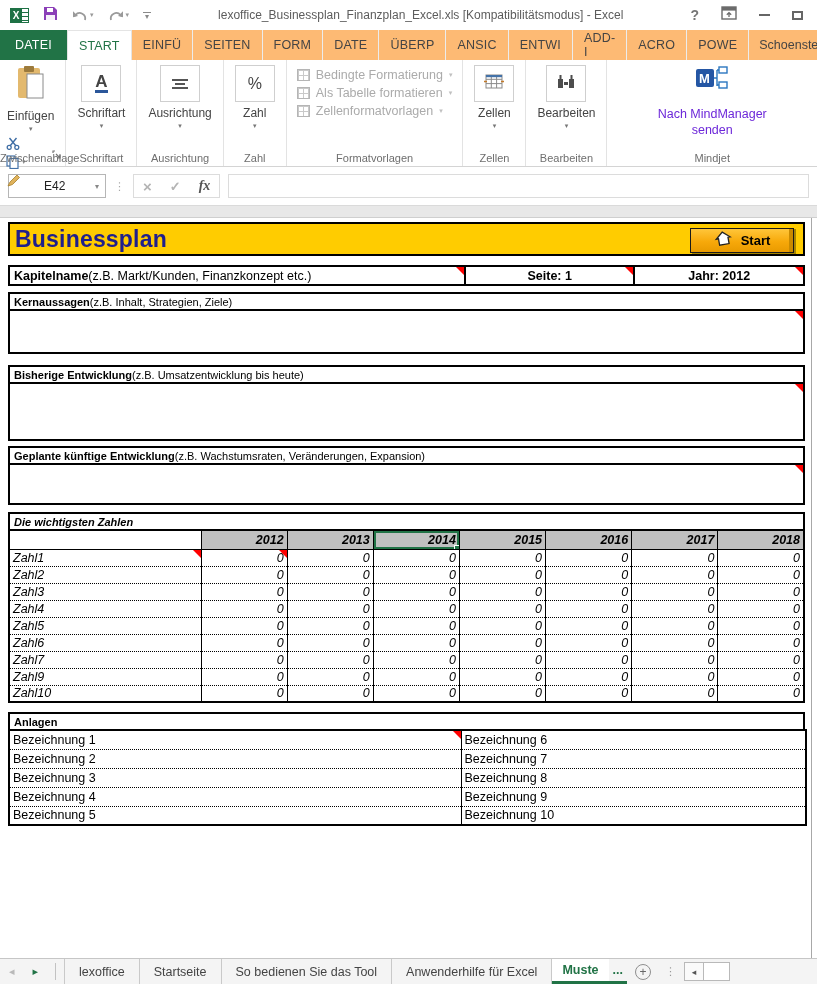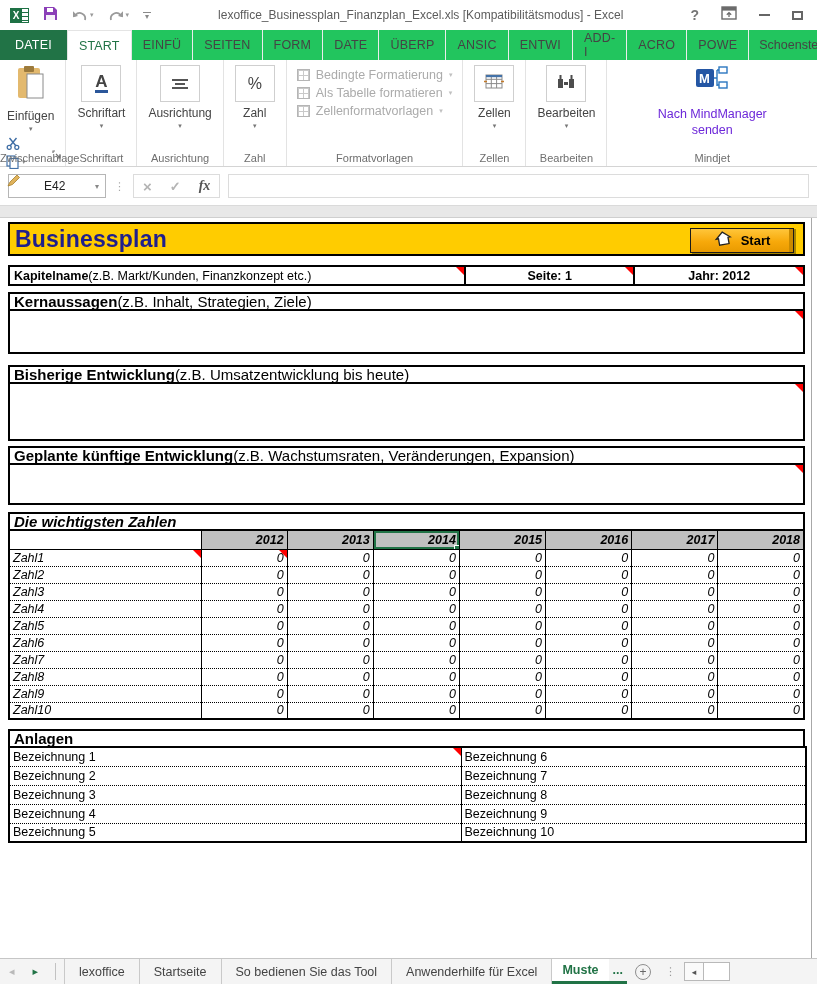--- a/index.html
+++ b/index.html
@@ -18,21 +18,21 @@
   .qat-caret { font-size:7px; color:#9a9a9a; }
   .qat-more { display:flex; flex-direction:column; align-items:center; color:#8a8a8a; line-height:4px; font-size:8px; }
   .qat-more .bar { width:8px; height:1px; background:#8a8a8a; margin-bottom:2px; }
   .tb-title { flex:1; text-align:center; font-size:12px; color:#5c5c5c; white-space:nowrap; overflow:hidden; }
   .winctl { display:flex; align-items:center; gap:22px; padding-right:4px; }
   .help-q { color:#767676; font-size:14px; font-weight:bold; }
   .win-min { width:11px; height:2px; background:#666; }
   .win-max { width:11px; height:9px; border:2px solid #666; }
 
   
-  .tabrow { height:30px; display:flex; align-items:stretch; background:#22c55e; }
+  .tabrow { height:30px; display:flex; align-items:stretch; background:#fdba74; }
   .rtab { display:flex; align-items:center; padding:0 11px; font-size:12.5px; color:#444;
     border-right:1px solid #ececec; letter-spacing:.2px; }
   .rtab.file { background:#217346; color:#fff; padding:0 15px; border-right:none; }
   .rtab.active { color:#217346; border:1px solid #e4e4e4; border-bottom:none; background:#fff; }
   .user-menu { margin-left:auto; display:flex; align-items:center; gap:6px; font-size:12.5px; color:#444; padding:0 10px; }
 
   
   .ribbon { height:107px; display:flex; background:#fff; border-bottom:1px solid #d4d4d4; position:relative; }
   .rgroup { position:relative; border-right:1px solid #e3e3e3; padding:5px 4px 16px 4px; display:flex; }
   .rgroup-label { position:absolute; left:0; right:0; bottom:2px; text-align:center; font-size:11px; color:#6e6e6e; white-space:nowrap; }
@@ -91,21 +91,21 @@
   .header-row { display:flex; width:797px; margin-top:9px; }
   .hcell { height:21px; border:2px solid #000; background:#fff; display:flex; align-items:center;
     font-size:12.5px; margin-left:-2px; }
   .hcell:first-child { margin-left:0; }
   .hc-kapitel { width:470px; padding-left:4px; }
   .hc-seite { width:176px; justify-content:center; font-weight:bold; }
   .hc-jahr { width:176px; justify-content:center; font-weight:bold; }
 
   .section { width:797px; }
   .sec-title { border:2px solid #000; height:19px; display:flex; align-items:center; padding-left:4px;
-    font-size:15px; background:#fff; white-space:nowrap; }
+    font-size:11px; background:#fff; white-space:nowrap; }
   .sec-box { border:2px solid #000; margin-top:-2px; background:#fff; }
   .mt6 { margin-top:6px; } .mt11 { margin-top:11px; } .mt5 { margin-top:5px; } .mt7 { margin-top:7px;font-style:italic; } .mt9 { margin-top:9px; }
   .h45 { height:45px; } .h59 { height:59px; } .h42 { height:42px; }
   .bold { font-weight:bold; }
 
   .ztable { width:797px; border-collapse:collapse; table-layout:fixed; border:2px solid #000; margin-top:-2px; }
   .ztable th, .ztable td { font-size:12.5px; overflow:hidden; white-space:nowrap; }
   .ztable thead th { background:#C0C0C0; border:1px solid #000; height:19px; text-align:right;
     padding-right:3px; font-weight:bold;margin-top:20px; }
   .ztable thead th.corner { background:#fff; }
@@ -549,30 +549,20 @@
             <td class="zlabel">Zahl7</td>
             <td class="zval">0</td>
             <td class="zval">0</td>
             <td class="zval">0</td>
             <td class="zval">0</td>
             <td class="zval">0</td>
             <td class="zval">0</td>
             <td class="zval">0</td>
           </tr>
 
-          <tr>
-            <td class="zlabel">Zahl8</td>
-            <td class="zval">0</td>
-            <td class="zval">0</td>
-            <td class="zval">0</td>
-            <td class="zval">0</td>
-            <td class="zval">0</td>
-            <td class="zval">0</td>
-            <td class="zval">0</td>
-          </tr>
 
           <tr>
             <td class="zlabel">Zahl9</td>
             <td class="zval">0</td>
             <td class="zval">0</td>
             <td class="zval">0</td>
             <td class="zval">0</td>
             <td class="zval">0</td>
             <td class="zval">0</td>
             <td class="zval">0</td>

